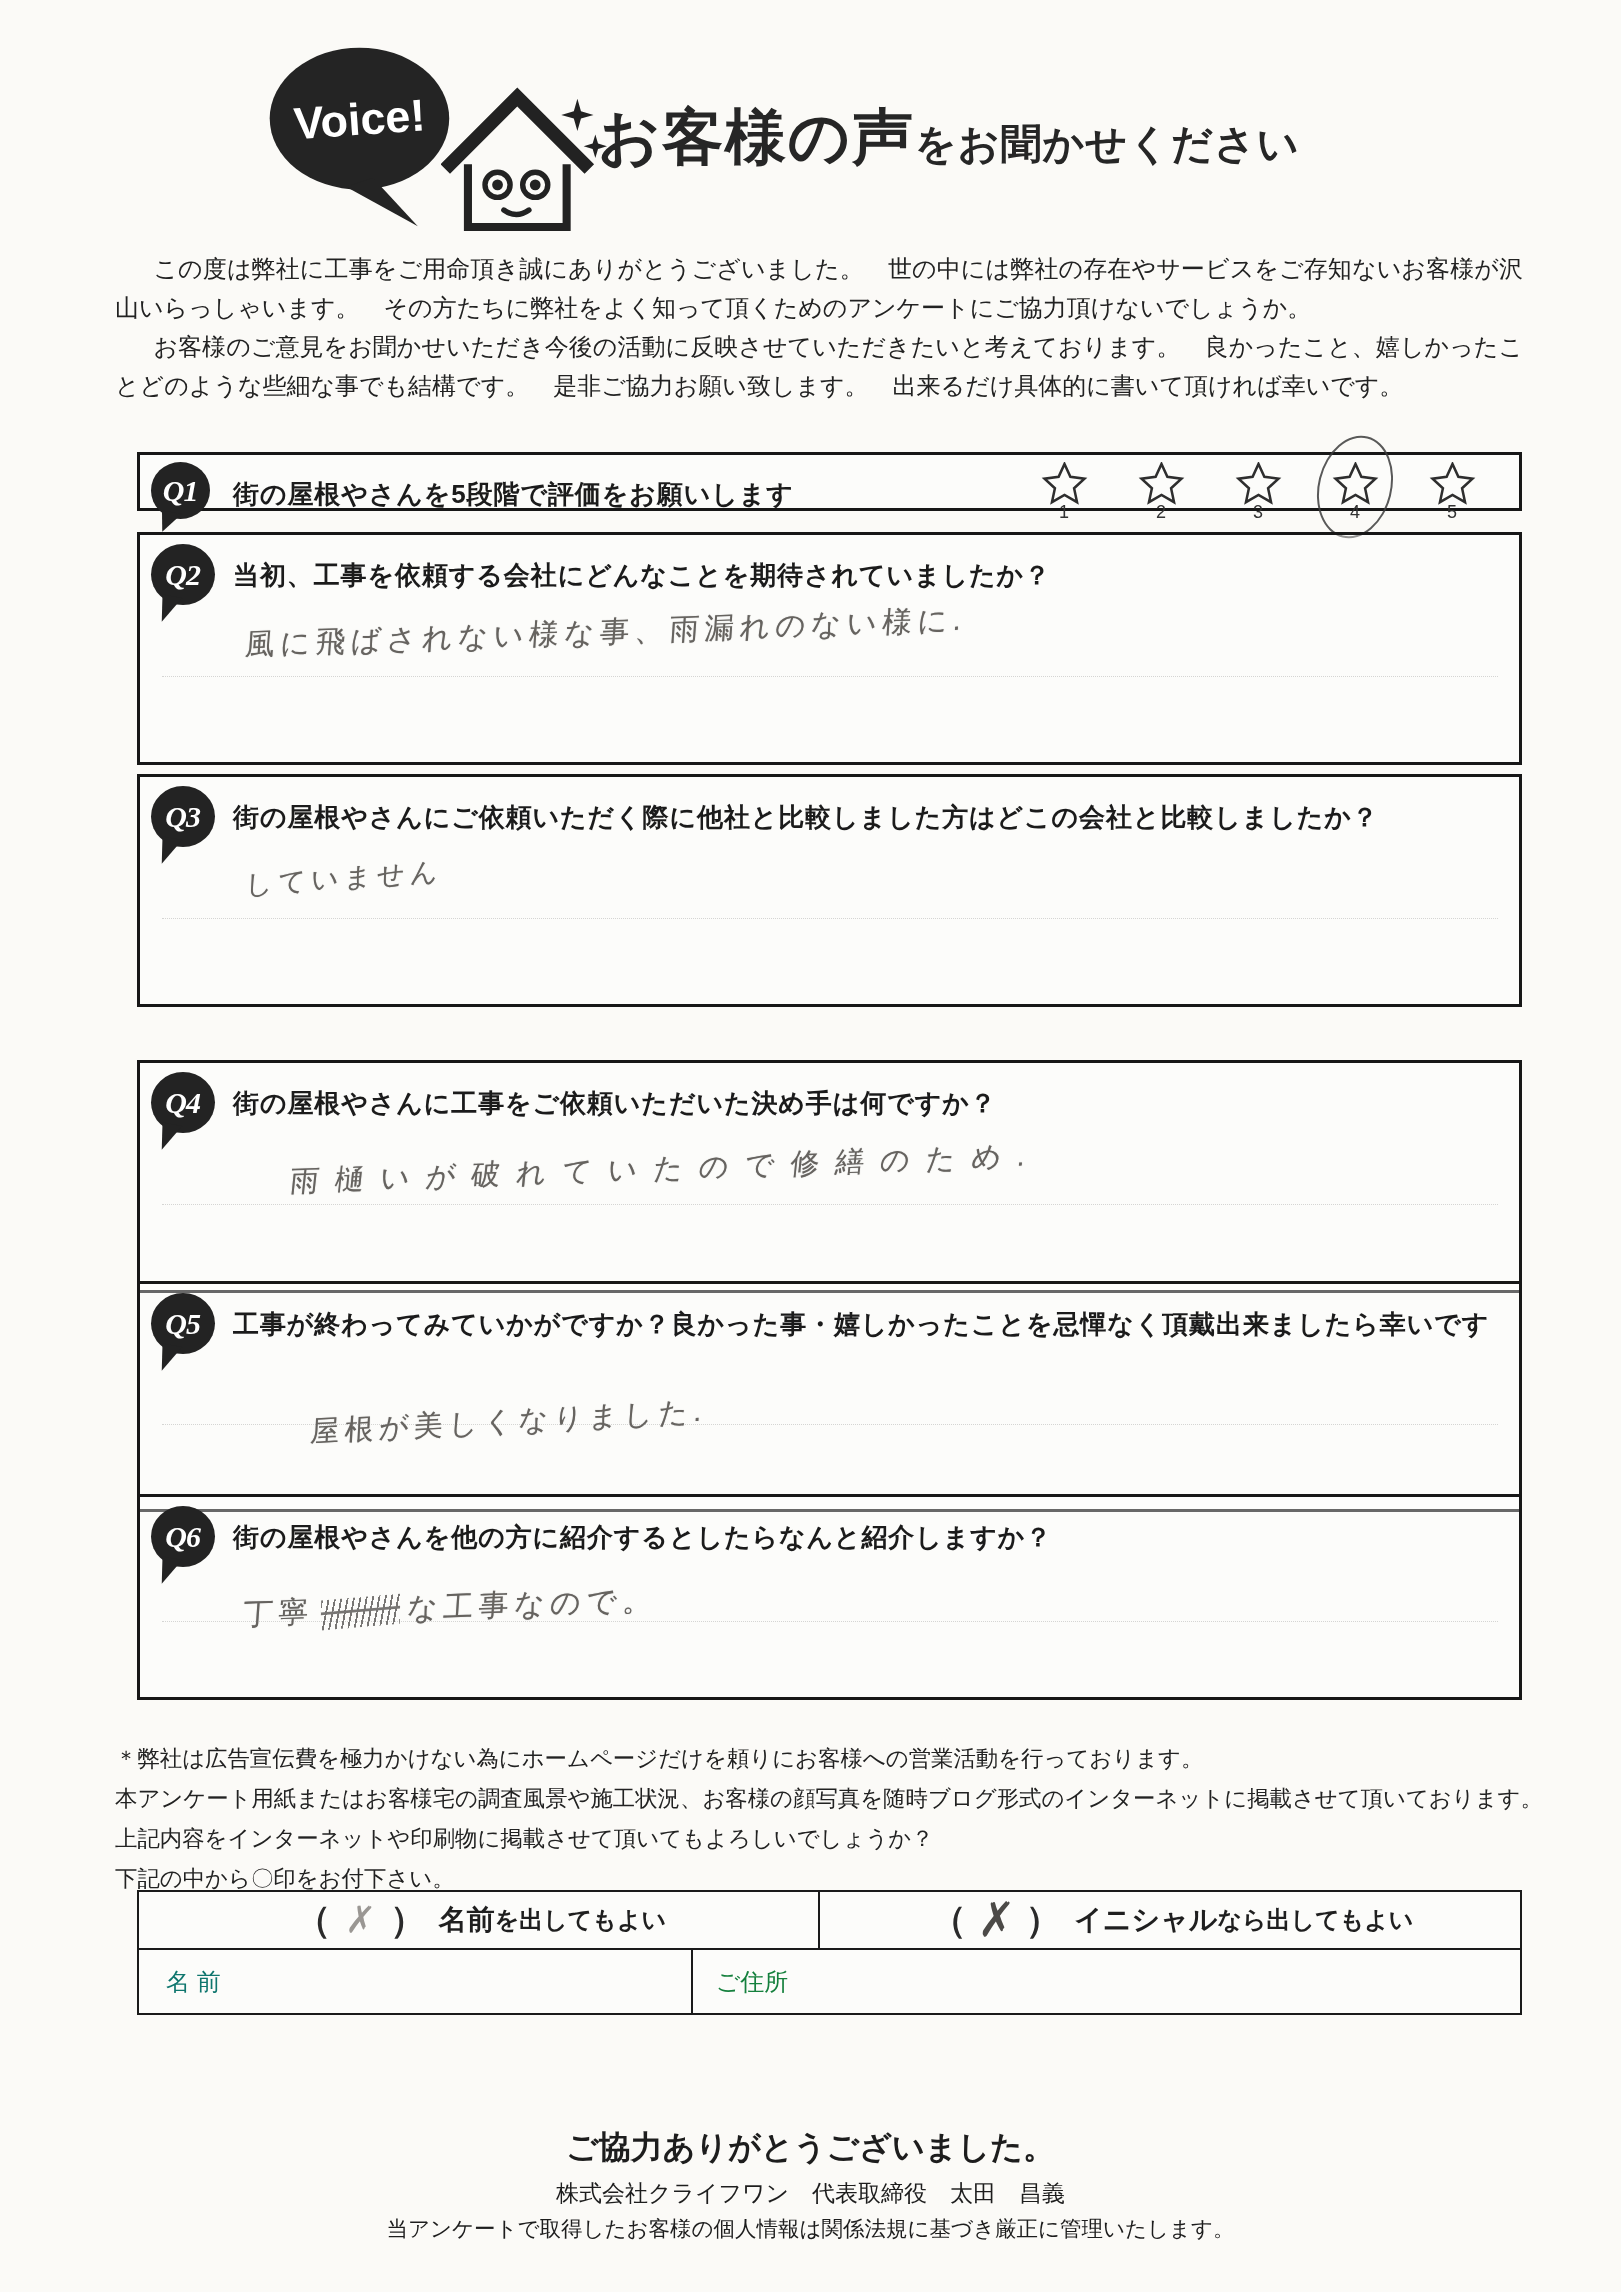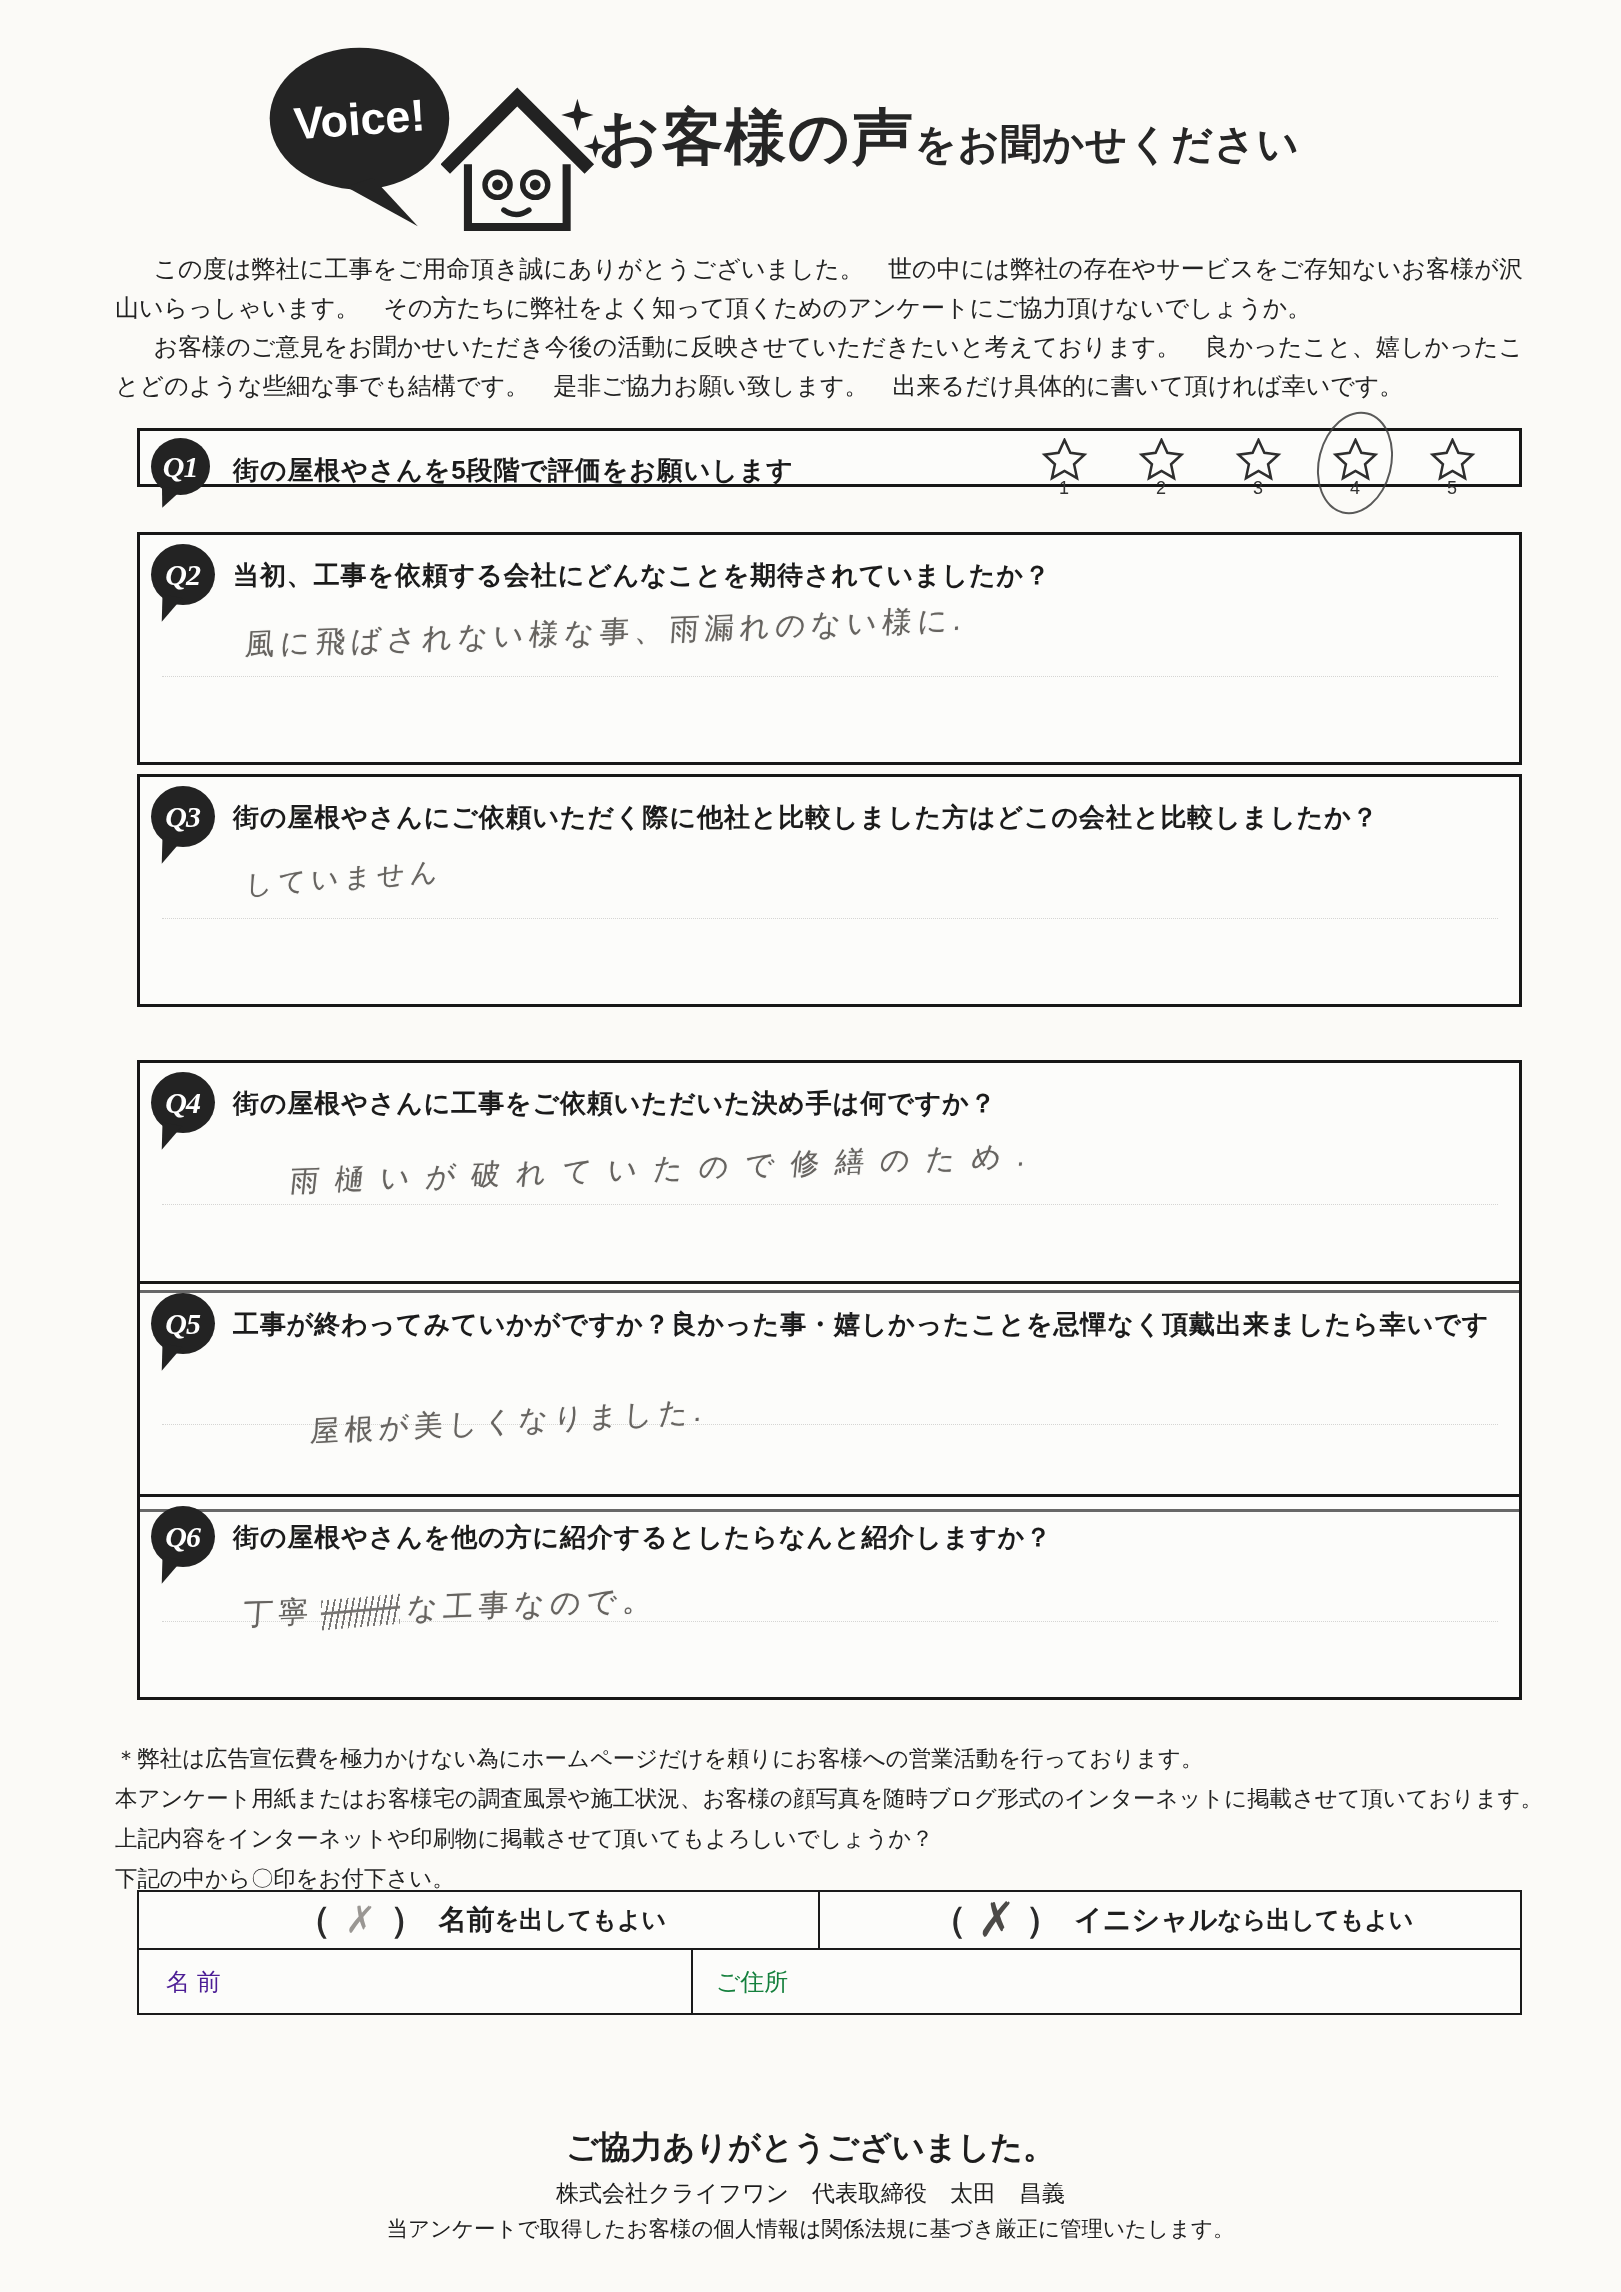--- a/index.html
+++ b/index.html
@@ -63,21 +63,21 @@
   .consent-row{display:flex;height:56px;border-bottom:2.7px solid #1a1a1a;}
   .ccell{display:flex;align-items:center;justify-content:center;}
   .ccell-left{width:49.2%;border-right:2.7px solid #1a1a1a;}
   .ccell-right{flex:1;}
   .paren{font-size:36px;font-weight:bold;color:#2a2a2a;margin:0 3.6px;}
   .xmark{display:inline-block;font-size:32px;color:#9a9793;margin:0 12.5px;transform:rotate(8deg) scaleY(1.25);}
   .xmark.dark{color:#4c4a47;transform:rotate(3deg) scale(1.35,1.55);}
   .opt-strong{font-size:28px;font-weight:bold;margin-left:9px;}
   .opt-rest{font-size:24px;font-weight:bold;}
   .contact-row{display:flex;height:63px;}
-  .contact-name{width:38%;border-right:2.7px solid #1a1a1a;display:flex;align-items:center;padding-left:27px;font-size:24px;color:#4c1d95;}
+  .contact-name{width:38%;border-right:2.7px solid #1a1a1a;display:flex;align-items:center;padding-left:27px;font-size:24px;color:#0f766e;}
   .contact-addr{flex:1;display:flex;align-items:center;padding-left:23px;font-size:24px;color:#15803d;}
 
   
   .fax-bar{position:absolute;left:137px;top:2013px;width:1385px;height:99px;background:#1d1c19;
         display:flex;align-items:center;}
   .fax-group{display:flex;align-items:center;margin-left:264px;gap:25px;}
   .fax-number{font-size:72px;font-weight:bold;color:#fff;letter-spacing:1.8px;line-height:1;}
   .fax-direct{border:3.6px solid #fff;color:#fff;padding:4.5px 14.3px;text-align:center;font-weight:bold;
         font-size:26px;line-height:1.25;white-space:nowrap;}
 
@@ -112,21 +112,21 @@
 
   <div class="title">
     <span class="title-main">お客様の声</span><span class="title-suffix">をお聞かせください</span>
   </div>
 
   <div class="intro">
     <p>この度は弊社に工事をご用命頂き誠にありがとうございました。　世の中には弊社の存在やサービスをご存知ないお客様が沢山いらっしゃいます。　その方たちに弊社をよく知って頂くためのアンケートにご協力頂けないでしょうか。</p>
     <p>お客様のご意見をお聞かせいただき今後の活動に反映させていただきたいと考えております。　良かったこと、嬉しかったことどのような些細な事でも結構です。　是非ご協力お願い致します。　出来るだけ具体的に書いて頂ければ幸いです。</p>
   </div>
 
-  <section class="qbox qbox-q1" style="top:428px;height:59px;">
+  <section class="qbox qbox-q1" style="top:452px;height:59px;">
     <div class="q-bubble">
       <span class="q-label">Q1</span>
     </div>
     <h2 class="q-text">街の屋根やさんを5段階で評価をお願いします</h2>
     <div class="stars">
       <div class="star">
         <svg width="47" height="45" viewBox="0 0 24 23">
             <path d="M12 1l3 6.6 7.2 .9-5.3 4.9 1.5 7.1-6.4-3.7-6.4 3.7 1.5-7.1L1.8 8.5l7.2-.9z" fill="none" stroke="#2e2e2e" stroke-width="1.3"></path>
           </svg>
         <span class="star-num">1</span>

